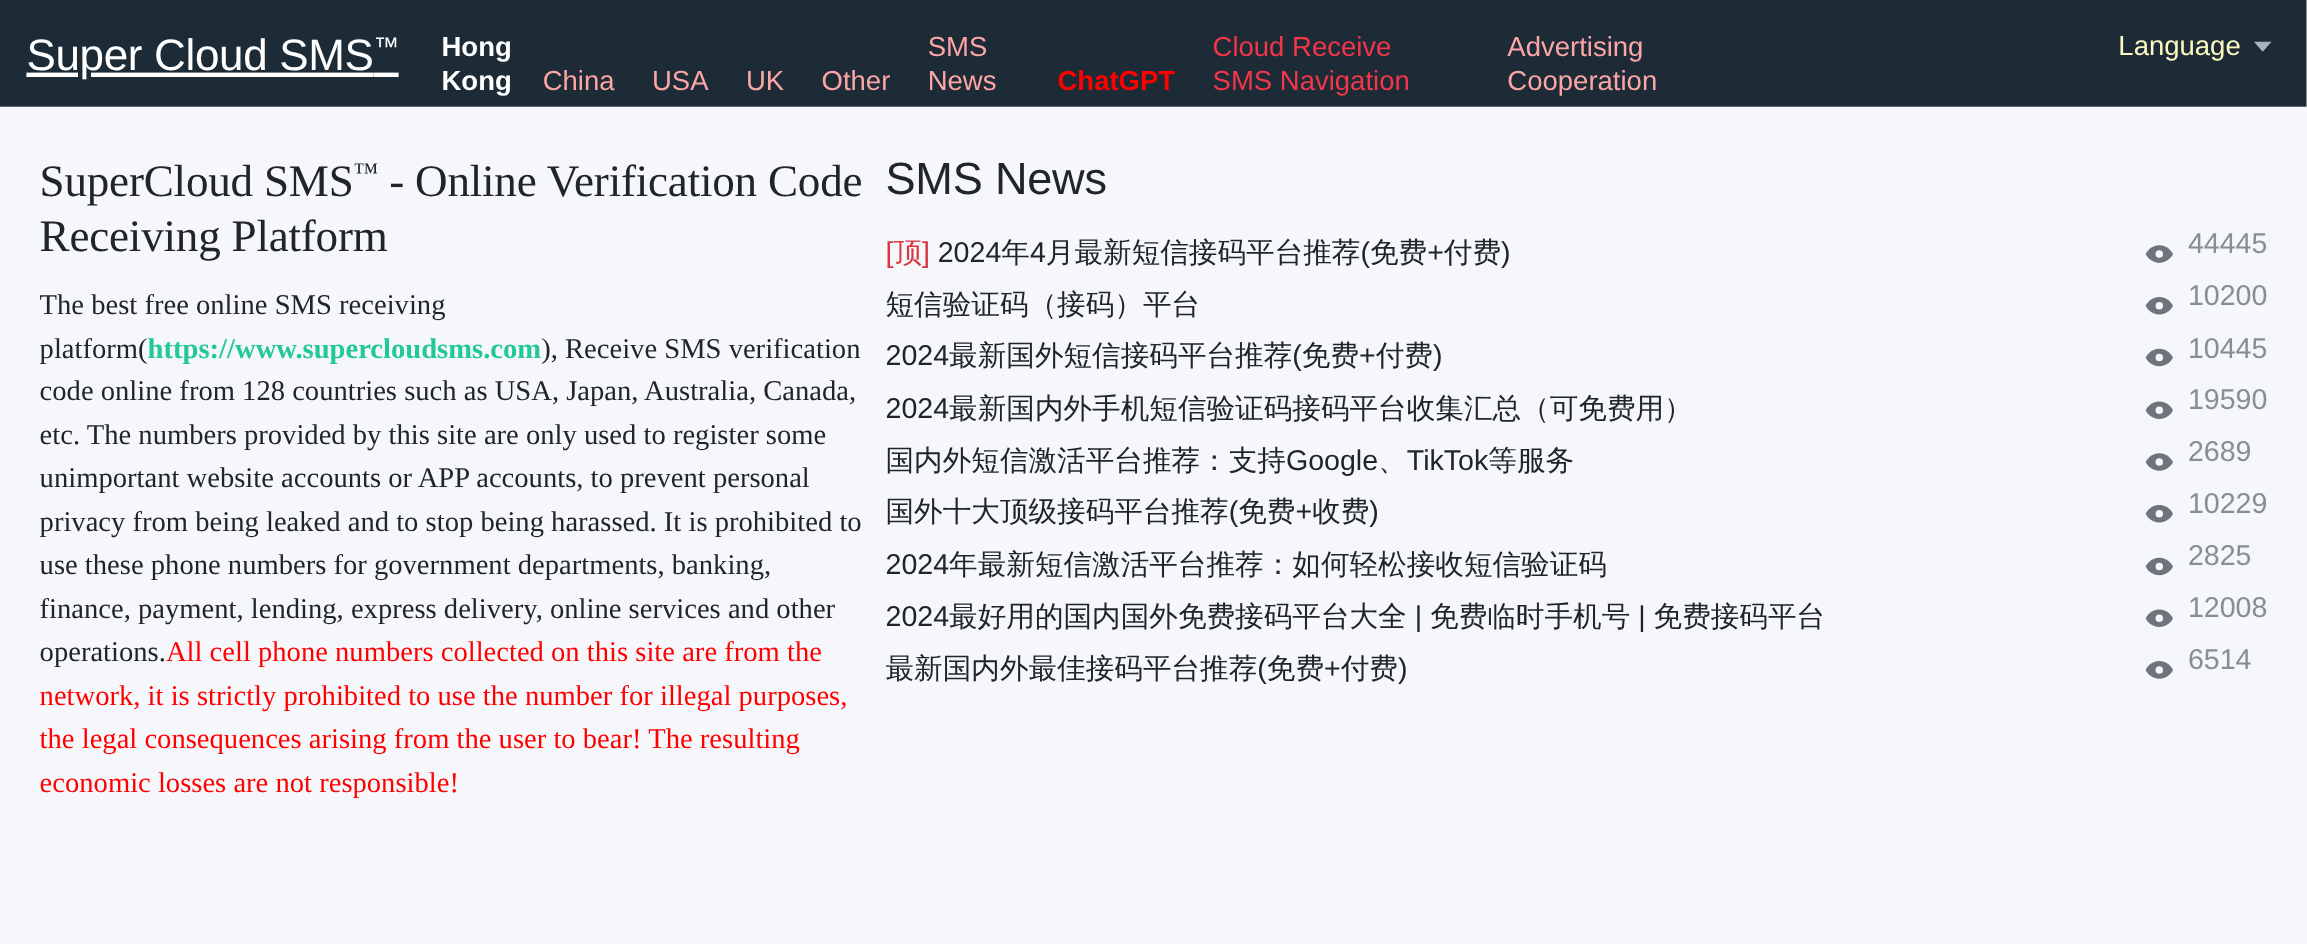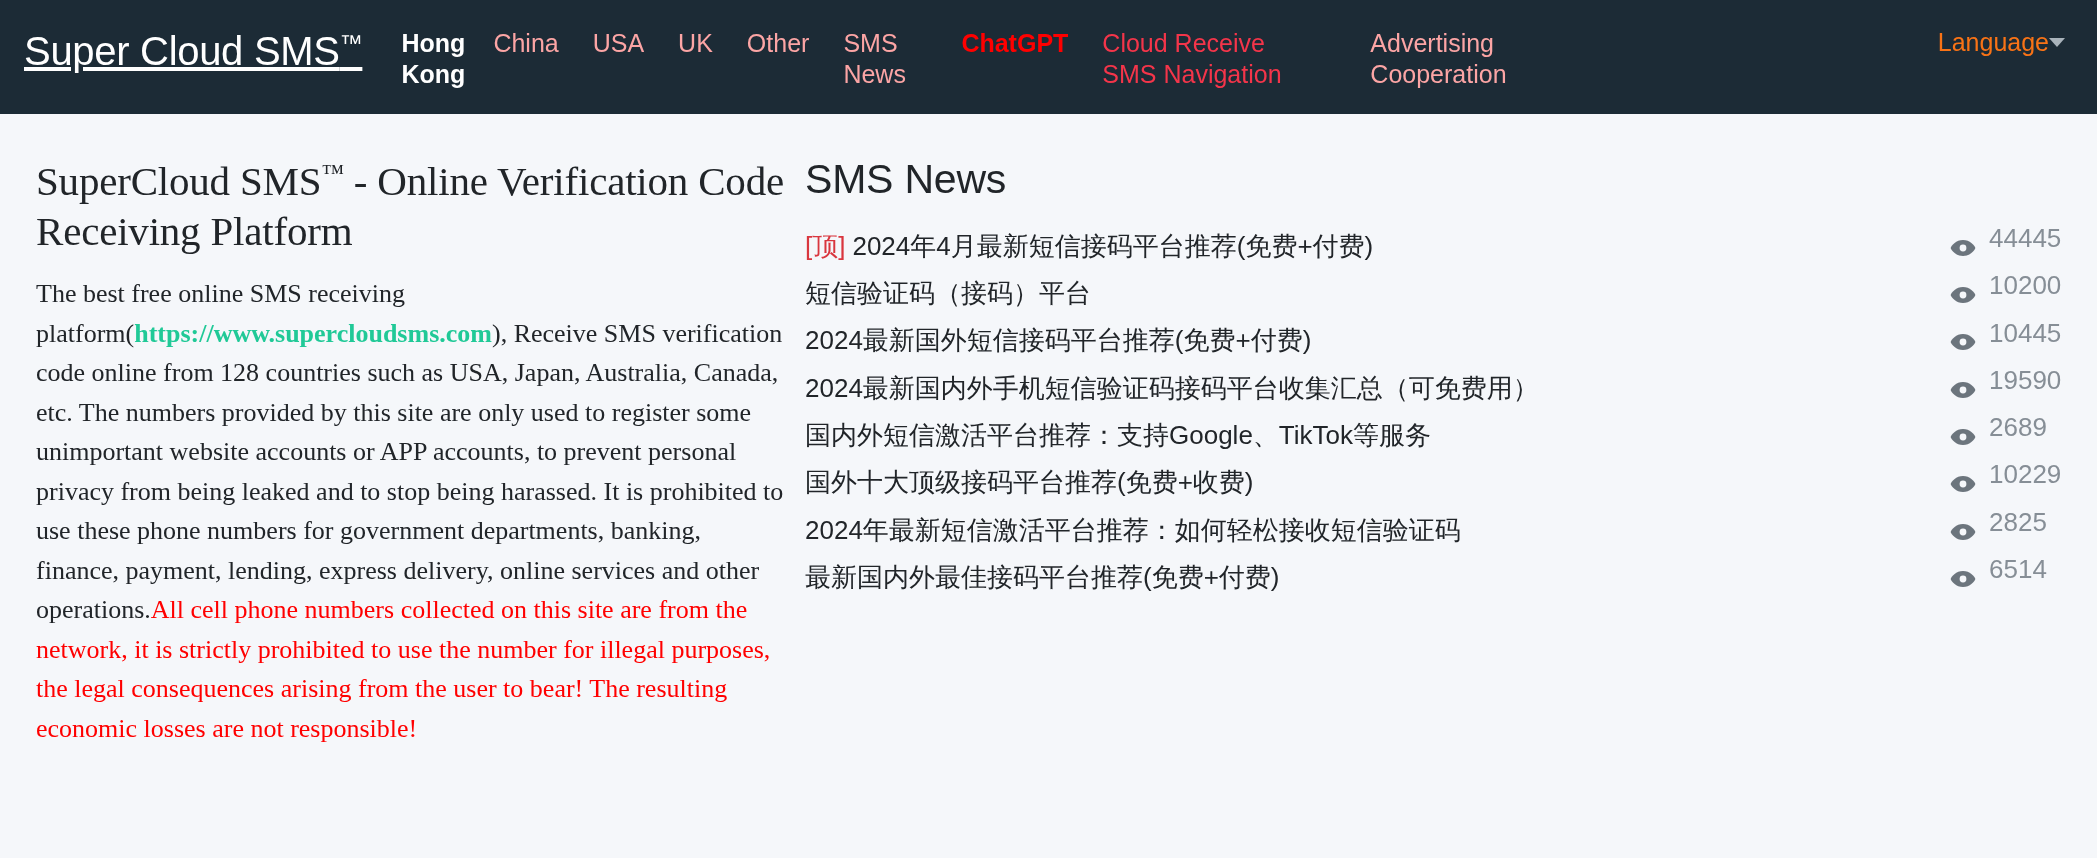--- a/index.html
+++ b/index.html
@@ -14,21 +14,21 @@
   body {
     background: #f5f7fa;
     font-family: "Liberation Sans", "DejaVu Sans", sans-serif;
     color: #212529;
     -webkit-font-smoothing: antialiased;
   }
 
   
   .navbar {
     background: #1c2b36;
-    height: 114px;
+    height: 97px;
     width: 100%;
     display: flex;
     align-items: flex-start;
     padding: 14px 26px 0 24px;
     position: relative;
   }
 
   .brand {
     color: #ffffff;
     font-size: 40px;
@@ -41,21 +41,21 @@
     flex: 0 0 auto;
   }
   .brand .tm {
     font-size: 23px;
     vertical-align: super;
     line-height: 0;
   }
 
   .nav-links {
     display: flex;
-    align-items: flex-start;
+    align-items: flex-end;
     flex: 1 1 auto;
     list-style: none;
     padding-top: 4px;
   }
 
   .nav-item {
     font-size: 25px;
     line-height: 1.25;
     color: #fca5a5;
     padding: 10px 17px 10px 17px;
@@ -88,25 +88,26 @@
   .nav-li-cloudnav { width: 232px; }
   .nav-li-adv      { width: 192px; margin-left: 36px; }
 
   .nav-right {
     margin-left: auto;
     padding-top: 4px;
     flex: 0 0 auto;
   }
   .lang-toggle {
     font-size: 25px;
-    color: #f97316;
+    color: #fef9c3;
     padding: 10px 6px 10px 14px;
     cursor: pointer;
     display: flex;
     align-items: center;
+    gap: 12px;
     white-space: nowrap;
   }
   .caret {
     width: 0; height: 0;
     border-left: 8px solid transparent;
     border-right: 8px solid transparent;
     border-top: 9px solid #a9b3bb;
     display: inline-block;
   }
 
@@ -357,20 +358,32 @@
           <span class="eye-icon">
             <svg viewBox="0 0 26 18" width="26" height="18" aria-hidden="true">
               <path d="M13 1 C6 1 1.8 6.2 0.6 9 C1.8 11.8 6 17 13 17 C20 17 24.2 11.8 25.4 9 C24.2 6.2 20 1 13 1 Z" fill="#6c757d"></path>
               <circle cx="13" cy="9" r="3.4" fill="#f5f7fa"></circle>
             </svg>
           </span>
           <span class="views-count">2825</span>
         </span>
       </li>
 
+      <li class="news-row">
+        <a class="news-link" href="#">2024最好用的国内国外免费接码平台大全 | 免费临时手机号 | 免费接码平台</a>
+        <span class="news-views">
+          <span class="eye-icon">
+            <svg viewBox="0 0 26 18" width="26" height="18" aria-hidden="true">
+              <path d="M13 1 C6 1 1.8 6.2 0.6 9 C1.8 11.8 6 17 13 17 C20 17 24.2 11.8 25.4 9 C24.2 6.2 20 1 13 1 Z" fill="#6c757d"></path>
+              <circle cx="13" cy="9" r="3.4" fill="#f5f7fa"></circle>
+            </svg>
+          </span>
+          <span class="views-count">12008</span>
+        </span>
+      </li>
 
       <li class="news-row">
         <a class="news-link" href="#">最新国内外最佳接码平台推荐(免费+付费)</a>
         <span class="news-views">
           <span class="eye-icon">
             <svg viewBox="0 0 26 18" width="26" height="18" aria-hidden="true">
               <path d="M13 1 C6 1 1.8 6.2 0.6 9 C1.8 11.8 6 17 13 17 C20 17 24.2 11.8 25.4 9 C24.2 6.2 20 1 13 1 Z" fill="#6c757d"></path>
               <circle cx="13" cy="9" r="3.4" fill="#f5f7fa"></circle>
             </svg>
           </span>

